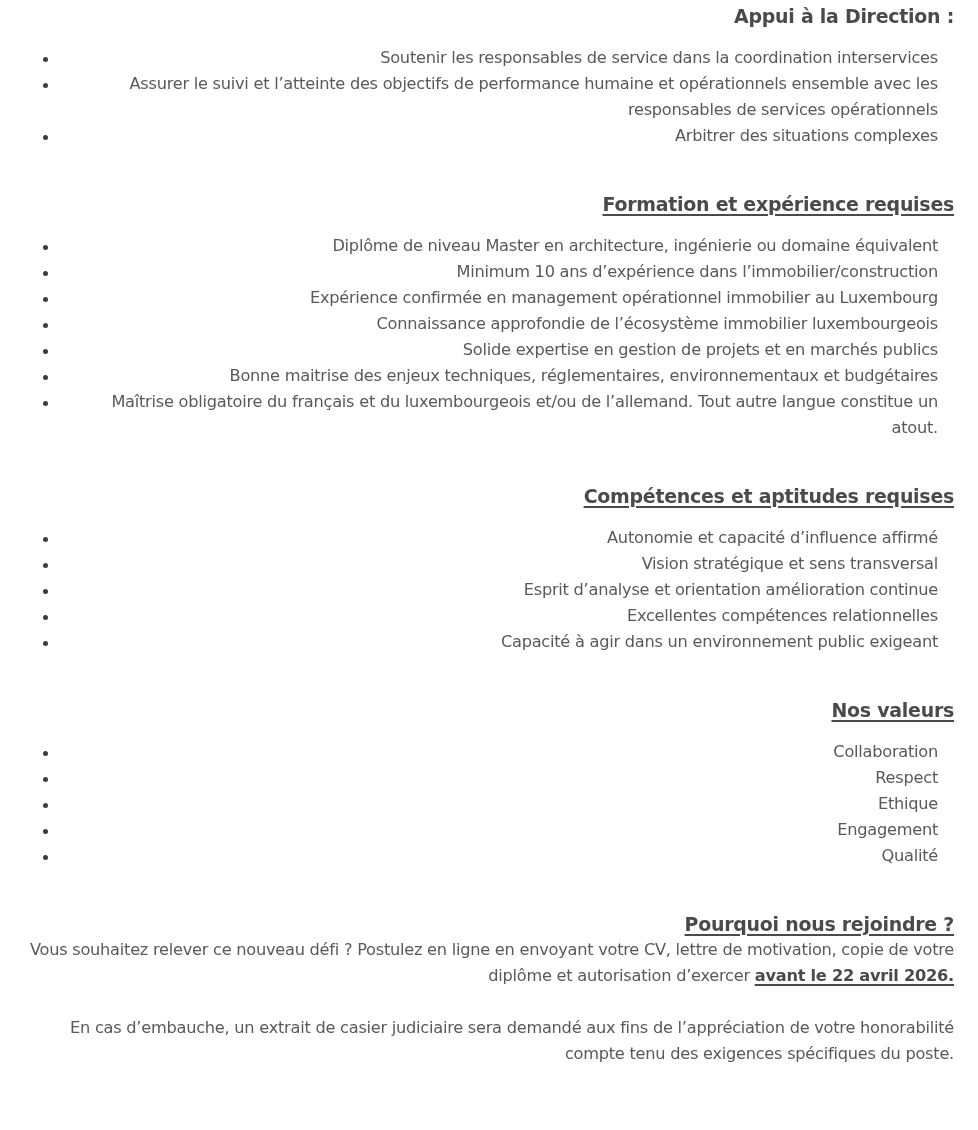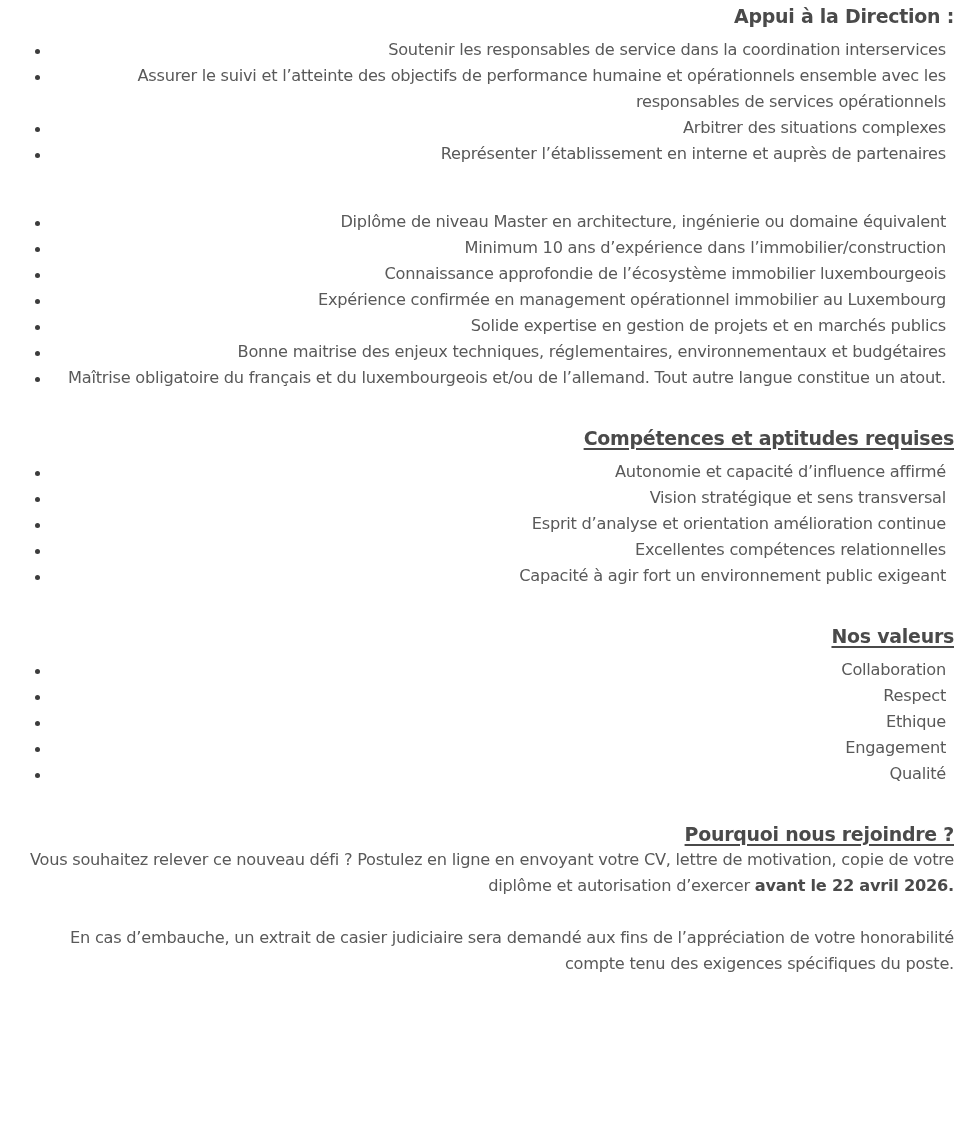--- a/index.html
+++ b/index.html
@@ -30,21 +30,21 @@
       margin: 0;
       height: 26px;
     }
     .heading.underline {
       text-decoration: underline;
       text-underline-offset: 3px;
       text-decoration-thickness: 2px;
     }
     ul {
       list-style: none;
-      margin: 8px;
+      margin: 16px;
       padding: 0;
     }
     li {
       position: relative;
       padding-left: 24px;
     }
     li::before {
       content: "";
       position: absolute;
       left: 3px;
@@ -56,66 +56,67 @@
     }
     .gap {
       height: 26px;
     }
     p {
       margin: 0;
     }
     .deadline {
       font-weight: bold;
       color: #4a4a4a;
+      text-decoration: underline;
       text-underline-offset: 3px;
       text-decoration-thickness: 2px;
     }
     .italic {
       font-style: italic;
     }
   </style>
 </head>
 <body>
 
 <div class="doc">
 
   <section>
     <h3 class="heading">Appui à la Direction :</h3>
     <ul>
       <li>Soutenir les responsables de service dans la coordination interservices</li>
       <li>Assurer le suivi et l’atteinte des objectifs de performance humaine et opérationnels ensemble avec les responsables de services opérationnels</li>
       <li>Arbitrer des situations complexes</li>
-      <li>Représenter l’établissement en interne et auprès de partenaires</li>
     </ul>
   </section>
 
   <div class="gap"></div>
 
   <section>
+    <h3 class="heading underline">Formation et expérience requises</h3>
     <ul>
       <li>Diplôme de niveau Master en architecture, ingénierie ou domaine équivalent</li>
       <li>Minimum 10 ans d’expérience dans l’immobilier/construction</li>
+      <li>Expérience confirmée en management opérationnel immobilier au Luxembourg</li>
       <li>Connaissance approfondie de l’écosystème immobilier luxembourgeois</li>
-      <li>Expérience confirmée en management opérationnel immobilier au Luxembourg</li>
       <li>Solide expertise en gestion de projets et en marchés publics</li>
       <li>Bonne maitrise des enjeux techniques, réglementaires, environnementaux et budgétaires</li>
       <li>Maîtrise obligatoire du français et du luxembourgeois et/ou de l’allemand. Tout autre langue constitue un atout.</li>
     </ul>
   </section>
 
   <div class="gap"></div>
 
   <section>
     <h3 class="heading underline">Compétences et aptitudes requises</h3>
     <ul>
       <li>Autonomie et capacité d’influence affirmé</li>
       <li>Vision stratégique et sens transversal</li>
       <li>Esprit d’analyse et orientation amélioration continue</li>
       <li>Excellentes compétences relationnelles</li>
-      <li>Capacité à agir fort un environnement public exigeant</li>
+      <li>Capacité à agir dans un environnement public exigeant</li>
     </ul>
   </section>
 
   <div class="gap"></div>
 
   <section>
     <h3 class="heading underline">Nos valeurs</h3>
     <ul>
       <li>Collaboration</li>
       <li>Respect</li>

